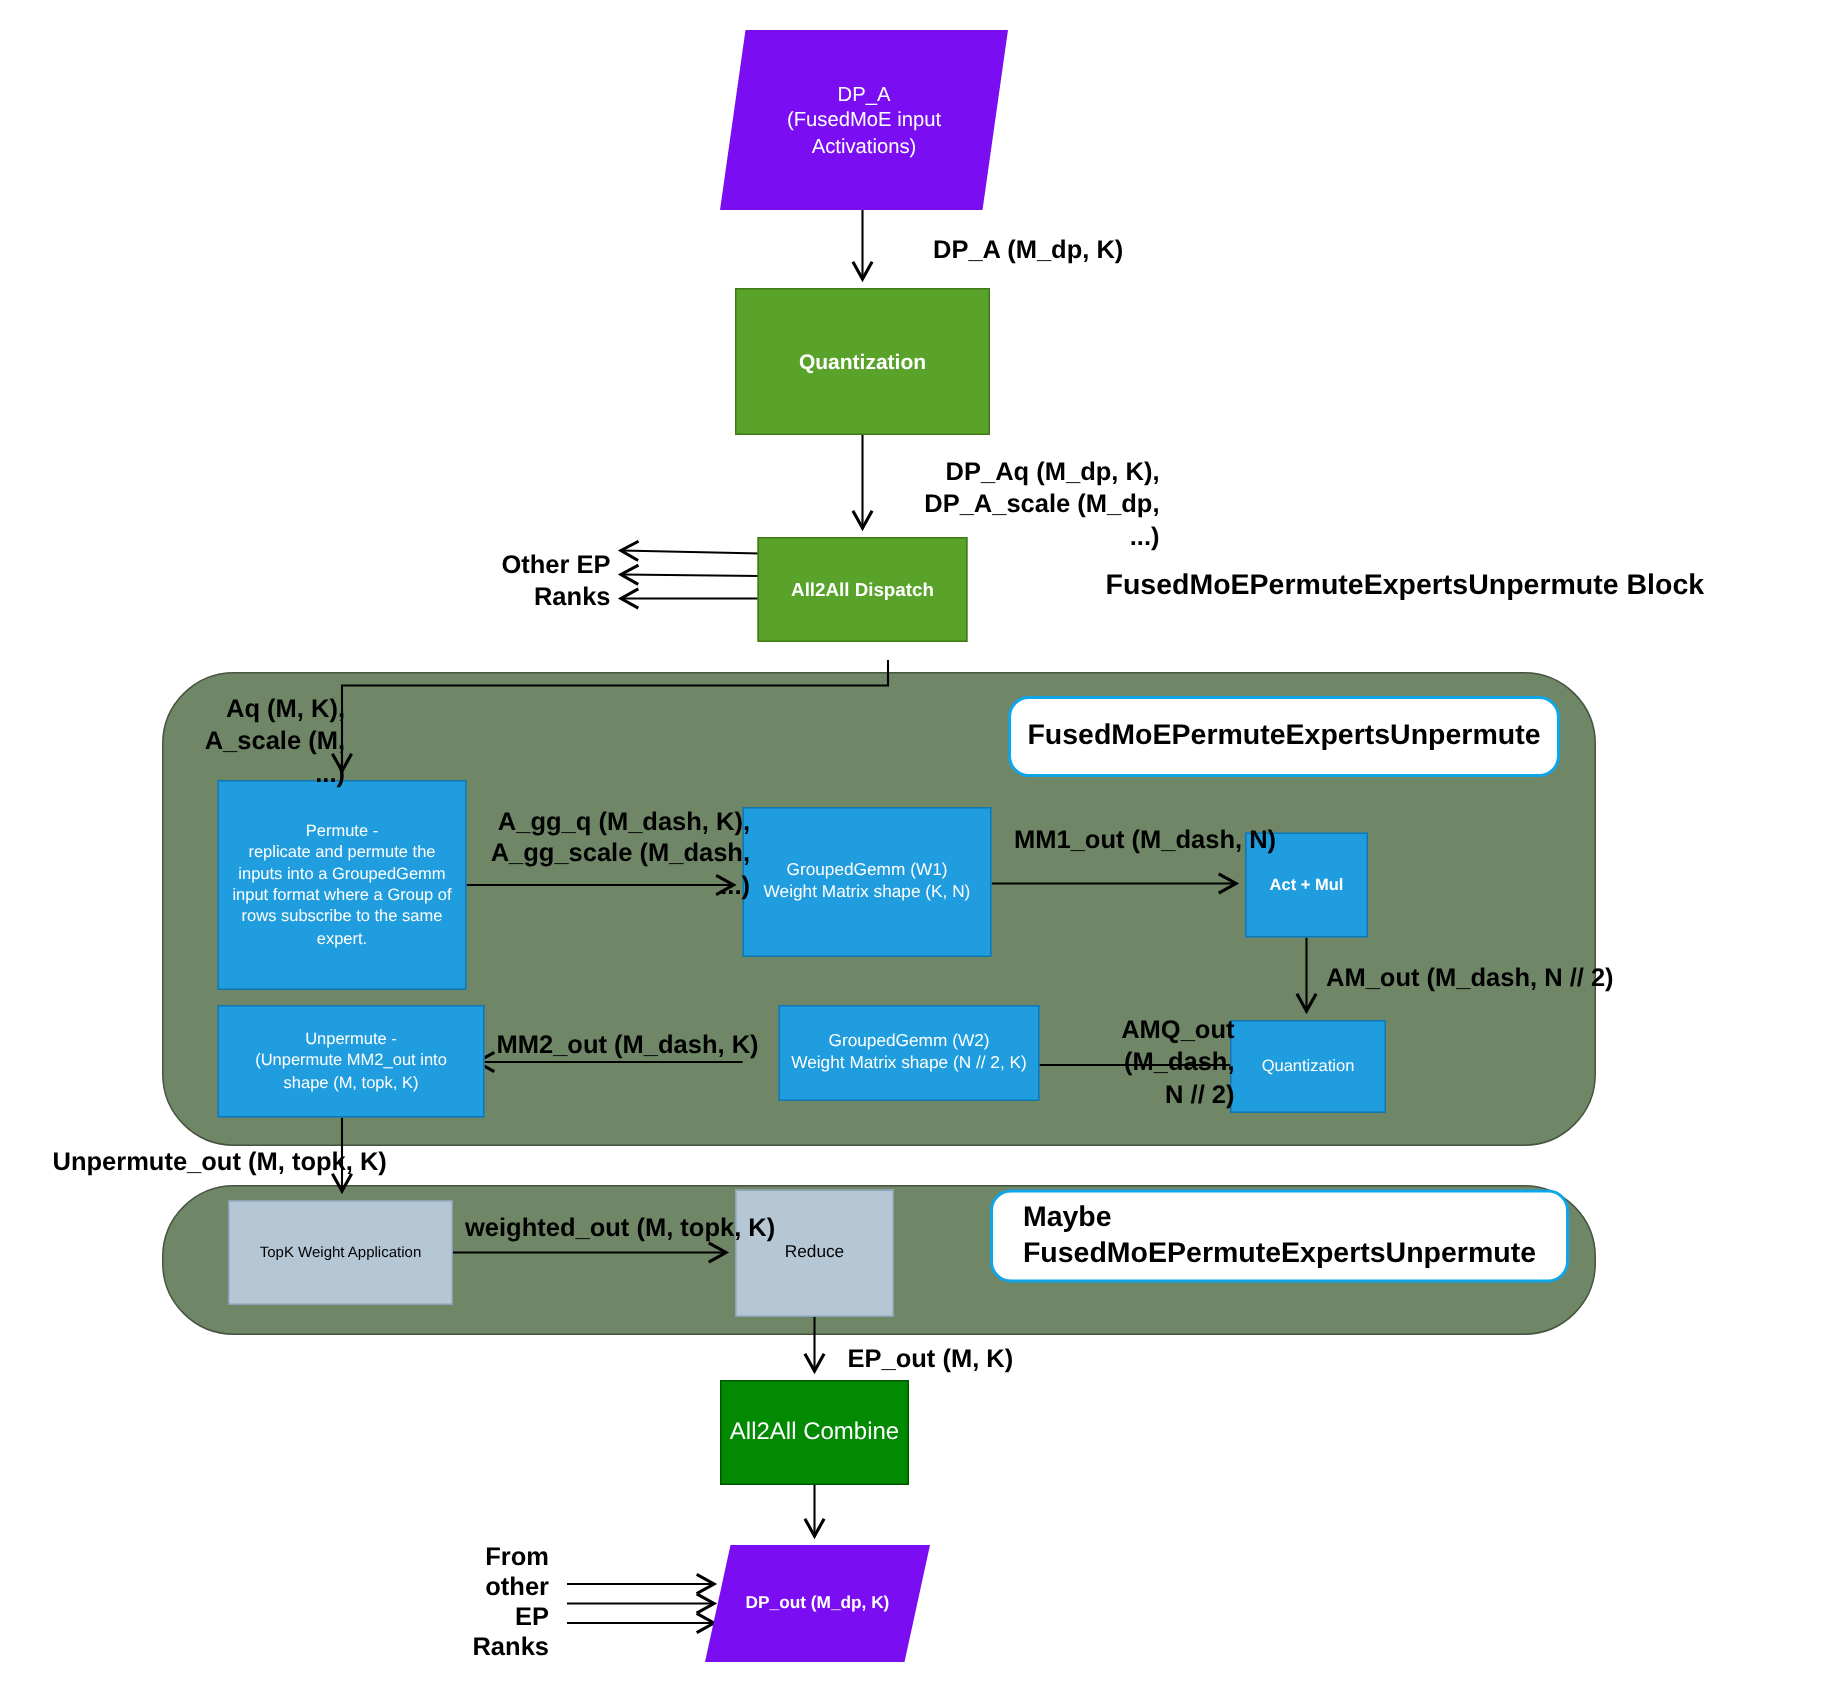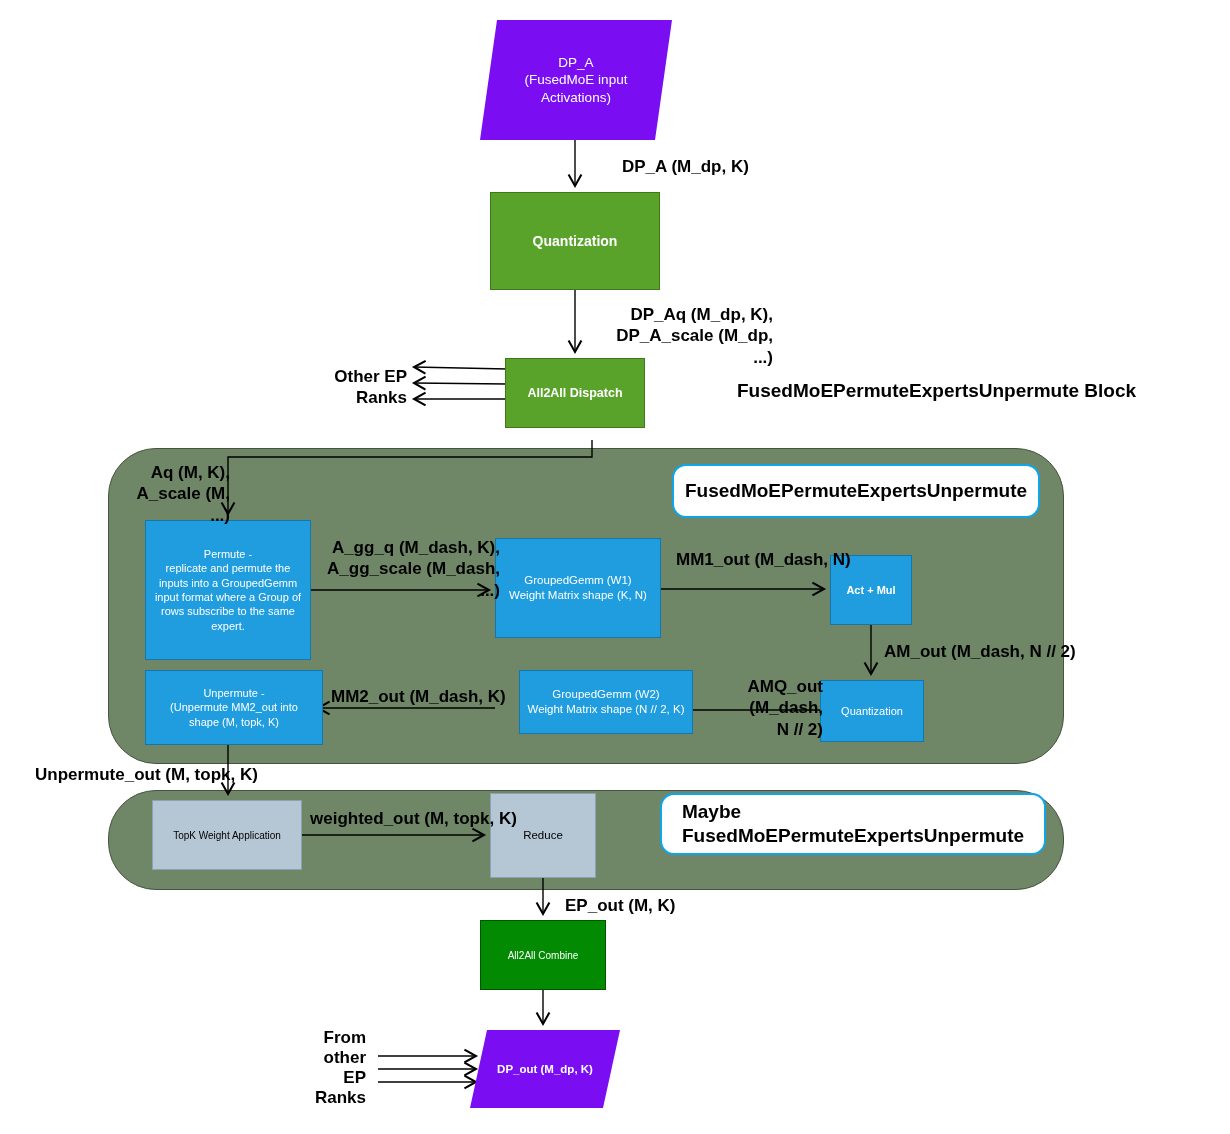--- a/index.html
+++ b/index.html
@@ -96,21 +96,21 @@
 Weight Matrix shape (N // 2, K)</div>
 
   <div class="node blue" style="left:145px;top:670px;width:178px;height:75px;font-size:11px;">Unpermute -
 (Unpermute MM2_out  into
 shape (M, topk, K)</div>
 
   <div class="node steel" style="left:152px;top:800px;width:150px;height:70px;font-size:10px;">TopK Weight Application</div>
 
   <div class="node steel" style="left:490px;top:793px;width:106px;height:85px;font-size:11.5px;">Reduce</div>
 
-  <div class="node darkgreen" style="left:480px;top:920px;width:126px;height:70px;font-size:10px;">All2All Combine</div>
+  <div class="node darkgreen" style="left:480px;top:920px;width:126px;height:70px;font-size:16px;">All2All Combine</div>
 
   <div class="node purple pgram" style="left:470px;top:1030px;width:150px;height:78px;font-size:11.5px;font-weight:600;">DP_out (M_dp, K)</div>
 
   <div class="edge-label" style="left:622px;top:156px;">DP_A (M_dp, K)</div>
 
   <div class="edge-label center" style="left:598px;top:304px;width:175px;">DP_Aq (M_dp, K),
 DP_A_scale (M_dp, ...)</div>
 
   <div class="edge-label center" style="left:327px;top:366px;width:80px;">Other EP
 Ranks</div>

